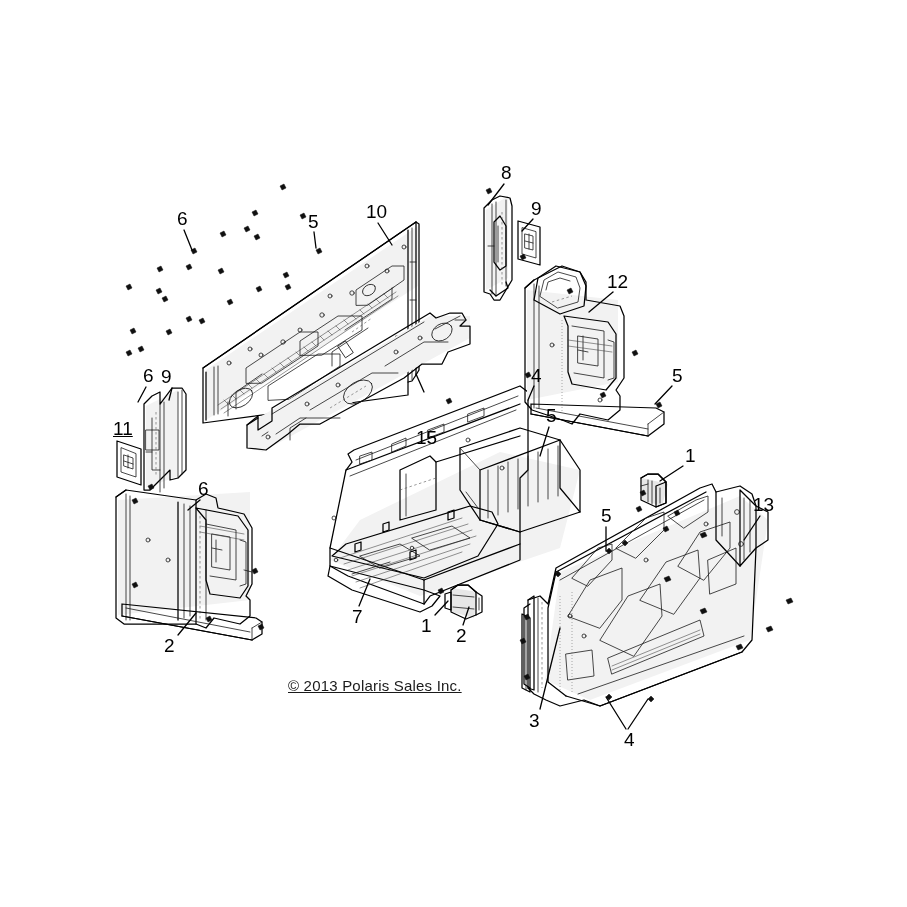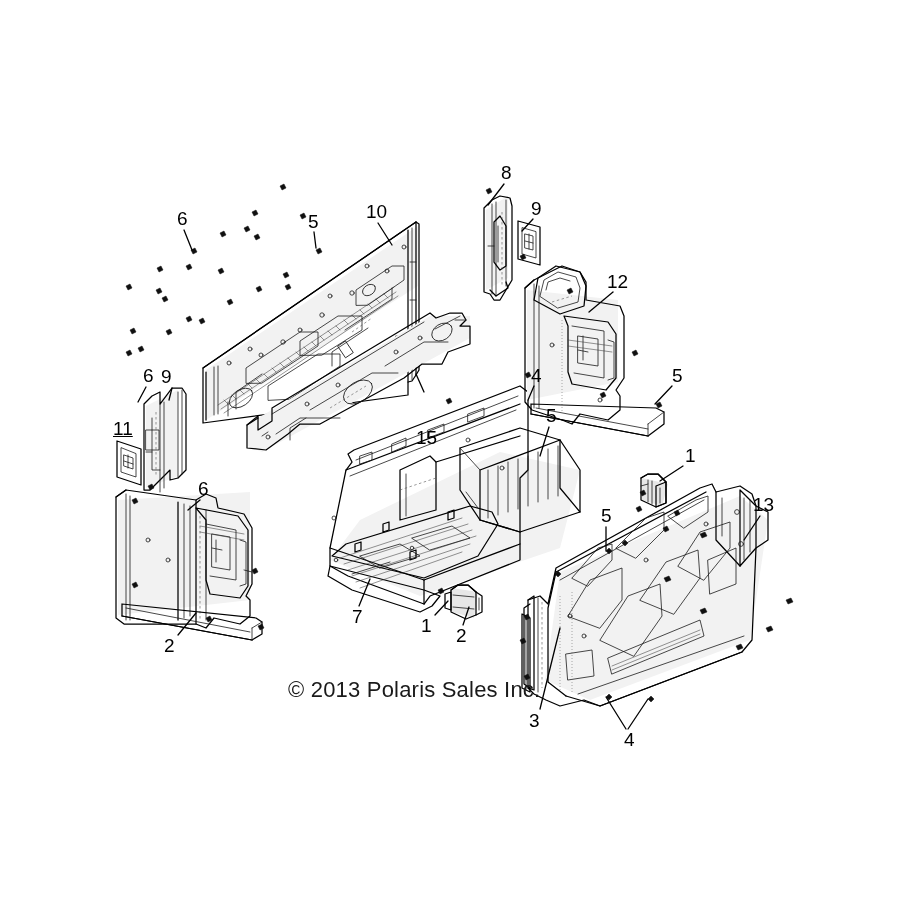--- a/index.html
+++ b/index.html
@@ -30,24 +30,25 @@
     font-family: "Liberation Sans", sans-serif;
     font-size: 19px;
     color: #000000;
     line-height: 1;
     white-space: nowrap;
     user-select: none;
   }
   #copyright-notice {
     position: absolute;
     font-family: "Liberation Sans", sans-serif;
-    font-size: 22px;
+    font-size: 15px;
     color: #1a1a1a;
     white-space: nowrap;
     letter-spacing: 0.2px;
+    text-decoration: underline;
   }
   
   .pl { fill: none; stroke: #000; stroke-width: 1.25; stroke-linejoin: round; stroke-linecap: round; }
   .pl-thin { fill: none; stroke: #1a1a1a; stroke-width: 0.8; stroke-linejoin: round; stroke-linecap: round; }
   .pl-hair { fill: none; stroke: #3a3a3a; stroke-width: 0.55; stroke-linejoin: round; stroke-linecap: round; }
   .pl-dash { fill: none; stroke: #555; stroke-width: 0.6; stroke-dasharray: 2.5 2.5; }
   .pl-dot { fill: none; stroke: #666; stroke-width: 0.55; stroke-dasharray: 1 2; }
   .leader { fill: none; stroke: #000; stroke-width: 1.3; stroke-linecap: round; }
   .fastener { fill: #101010; stroke: #101010; stroke-width: 0.5; }
   .shade { fill: #f2f2f2; stroke: none; }

